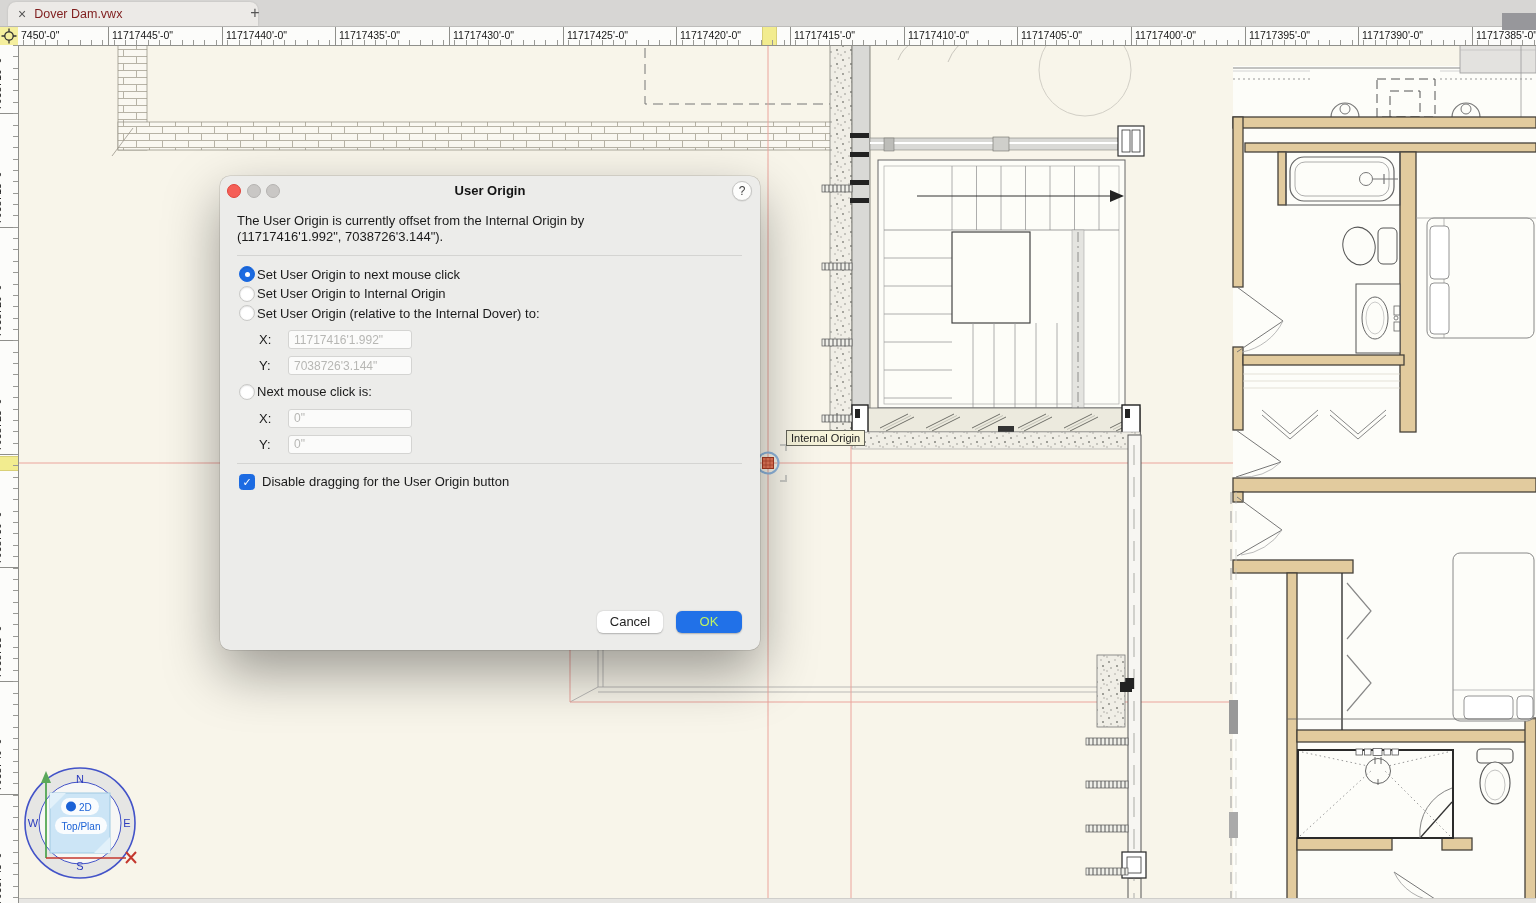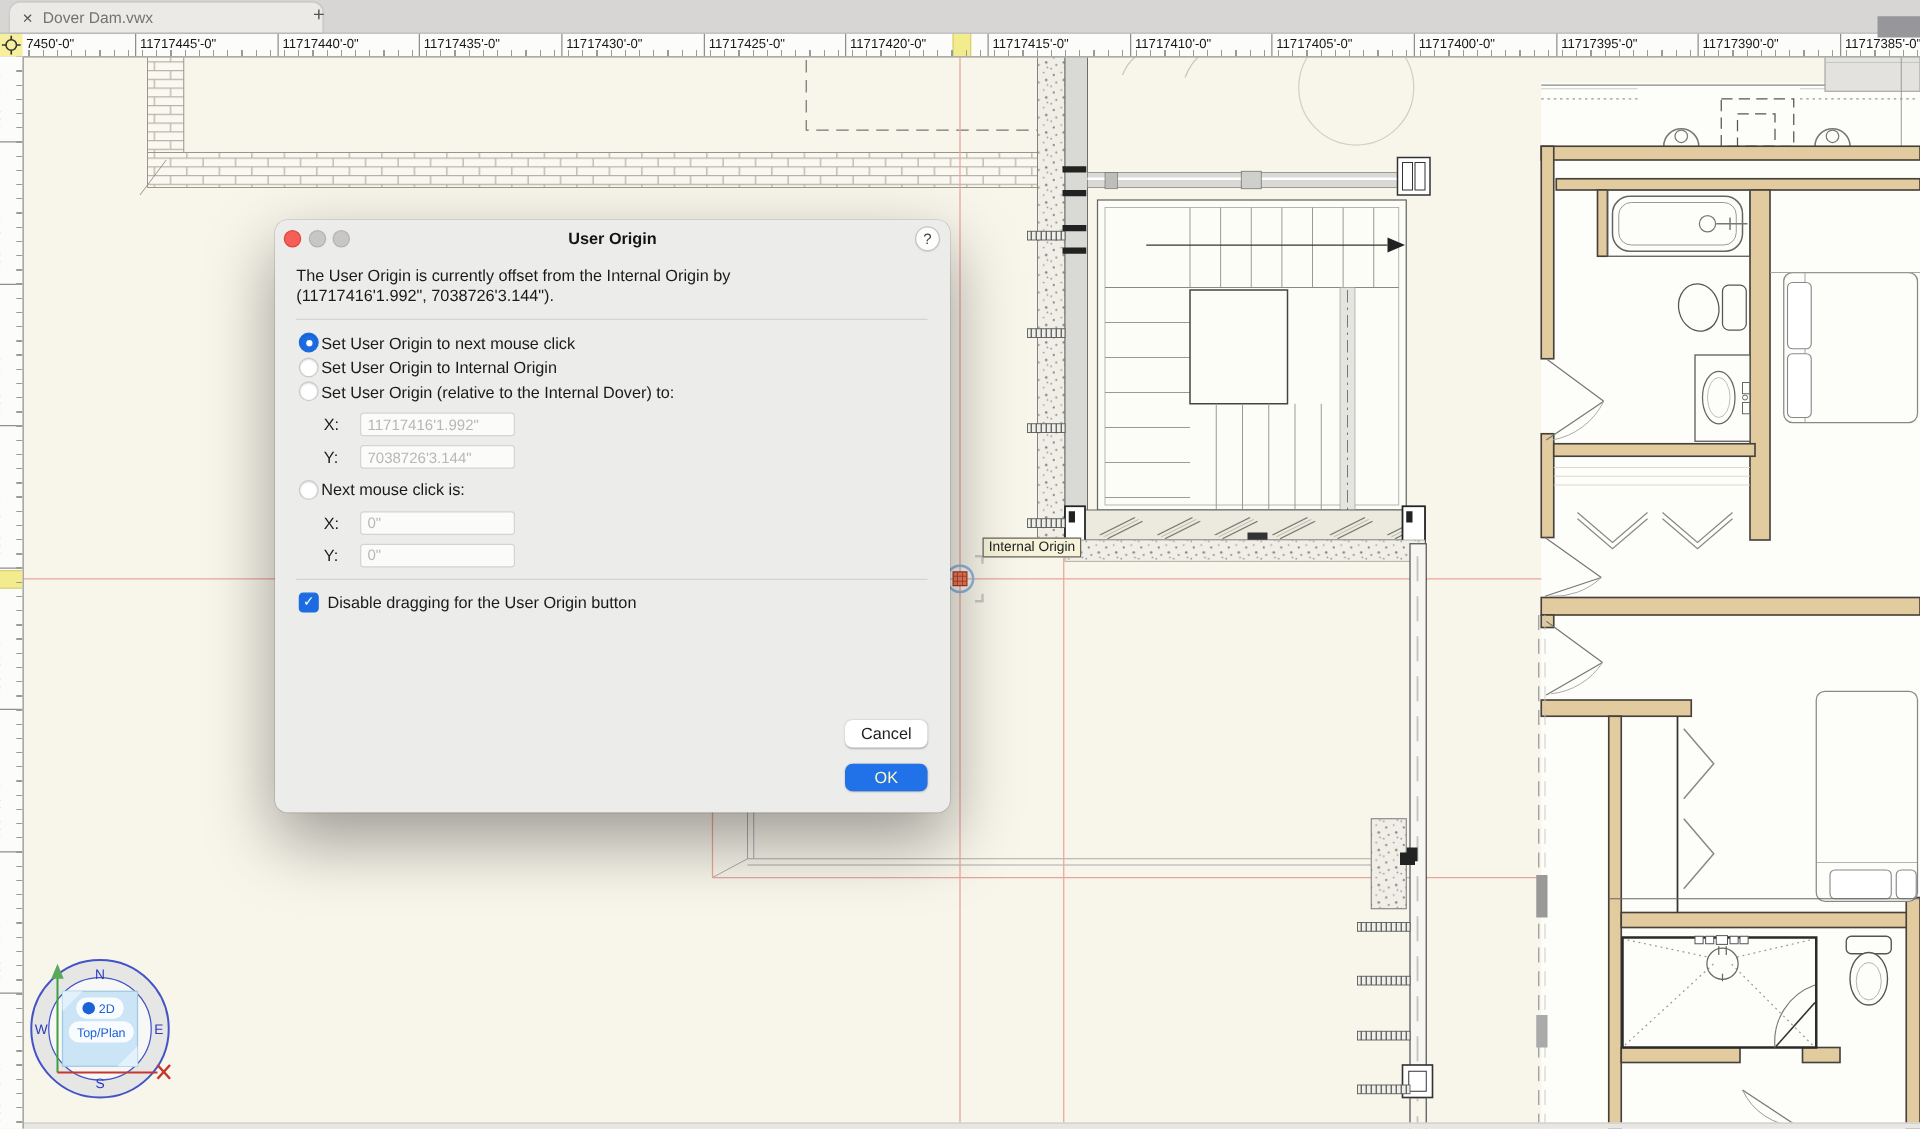--- a/index.html
+++ b/index.html
@@ -6,21 +6,21 @@
   body{width:1536px;height:903px;overflow:hidden;position:relative;
        font-family:"Liberation Sans",sans-serif;background:#f8f5ea;}
 
   
   .tabbar{position:absolute;left:0;top:0;width:1536px;height:26px;background:#d7d6d4;
           border-bottom:1px solid #bdbcba;z-index:5;}
   .tab{position:absolute;left:8px;top:2px;width:230px;height:24px;background:#eceae7;
        border-radius:8px 8px 0 0;display:flex;align-items:center;gap:8px;padding:0 10px;
        box-shadow:0 0 2px rgba(0,0,0,.15);}
   .tab-close{color:#555;font-size:14px;line-height:14px;cursor:default;}
-  .tab-title{font-size:12.5px;color:#737373;}
+  .tab-title{font-size:12.5px;color:#7f1d1d;}
   .newtab{position:absolute;left:238px;top:0;width:34px;height:26px;display:flex;
           align-items:center;justify-content:center;font-size:16px;color:#555;}
   .win-frag{position:absolute;left:1502px;top:13px;width:34px;height:17px;background:#97979b;z-index:6;}
 
   
   .hruler{position:absolute;left:0;top:26px;width:1536px;height:19px;background:#fcfcfa;
           border-bottom:1px solid #8f8f8b;z-index:3;overflow:hidden;}
   .hruler::after{content:"";position:absolute;left:0;right:0;bottom:0;height:5px;
           background:repeating-linear-gradient(90deg,#9a9a96 0 1px,transparent 1px 11.36px);}
   .hrl{position:absolute;top:0;height:19px;line-height:18px;border-left:1px solid #8f8f8b;
@@ -80,25 +80,25 @@
   .dlg-input{width:112px;height:17px;background:#fbfbfa;border:1px solid #d4d4d2;
        border-radius:3px;font-size:12px;color:#b7b7b4;padding:0 5px;
        font-family:"Liberation Sans",sans-serif;}
   .check-row{display:flex;align-items:center;gap:7px;margin:8px 0 0 2px;height:18px;}
   .checkbox{width:14px;height:14px;border-radius:3.5px;background:#fff;
        border:.5px solid #c9c9c7;flex:0 0 auto;text-align:center;line-height:14px;
        font-size:11px;color:transparent;}
   .checkbox.checked{background:#1c6be2;border-color:#1c6be2;color:#fff;}
   .help-box{margin-top:11px;background:#e3e1df;border-radius:5px;height:59px;
        font-size:11.5px;color:#333;padding:7px 10px;box-sizing:border-box;}
-  .btn-row{position:absolute;right:18px;bottom:17px;display:flex;gap:13px;flex-direction:column;}
+  .btn-row{position:absolute;right:18px;bottom:17px;display:flex;gap:13px;}
   .btn{width:66px;height:22px;border-radius:6px;font-size:13px;text-align:center;
        line-height:22px;}
   .btn.cancel{background:#fff;color:#222;box-shadow:0 .5px 1.5px rgba(0,0,0,.25);}
-  .btn.ok{background:#2171e8;color:#fef9c3;box-shadow:0 .5px 1.5px rgba(0,0,0,.25);}
+  .btn.ok{background:#2171e8;color:#bef264;box-shadow:0 .5px 1.5px rgba(0,0,0,.25);}
 </style>
 </head>
 <body>
 
 <svg class="canvas-svg" width="1536" height="903" viewBox="0 0 1536 903">
   <defs>
     <pattern id="brick" width="26" height="14" patternUnits="userSpaceOnUse">
       <rect width="26" height="14" fill="#faf8f1"></rect>
       <path d="M0 .5H26M0 7.5H26M6.5 0V7M19.5 7V14" stroke="#b7b3a6" stroke-width="1" fill="none"></path>
     </pattern>

